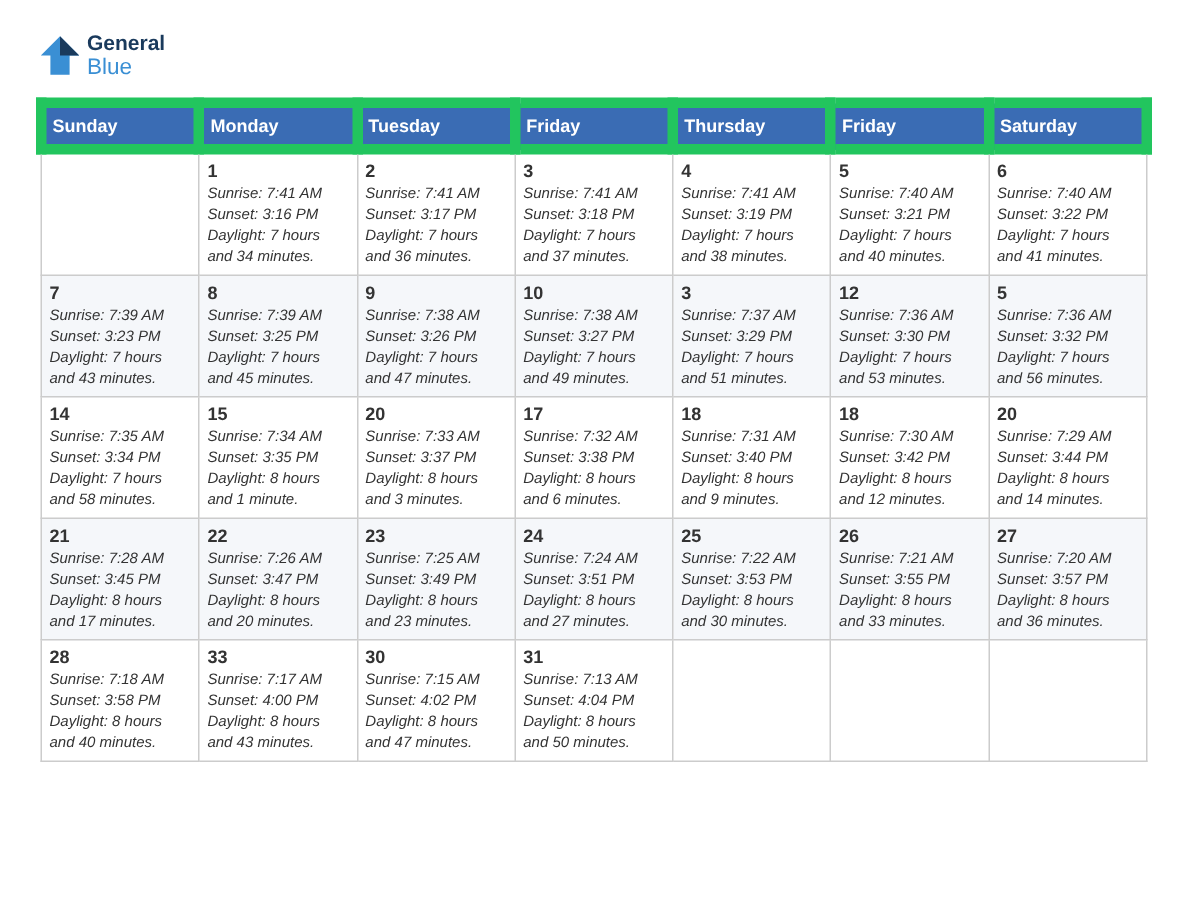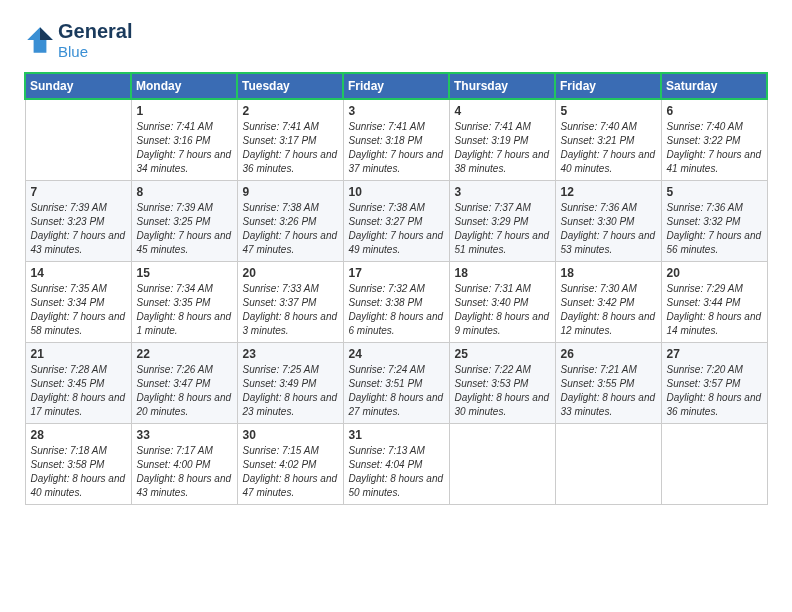--- a/index.html
+++ b/index.html
@@ -46,21 +46,21 @@
       border-collapse: collapse;
       font-size: 10.5px;
     }
     .calendar-table thead tr th {
       background: #3a6cb4;
       color: #fff;
       padding: 5px 4px;
       font-size: 12px;
       font-weight: bold;
       text-align: left;
-      border: 2px solid #22c55e;
+      border: 7px solid #22c55e;
     }
     .calendar-table tbody tr td {
       border: 1px solid #ccc;
       vertical-align: top;
       padding: 4px 5px;
       min-width: 100px;
       height: 80px;
       color: #333;
       background: #fff;
     }
@@ -87,21 +87,21 @@
 <body>
 
 <div class="page">
   <div class="header">
     <div class="logo">
       <svg class="logo-icon" viewBox="0 0 40 40">
         <polygon points="20,4 36,20 28,20 28,36 12,36 12,20 4,20" fill="#3a8fd4"></polygon>
         <polygon points="20,4 36,20 20,20" fill="#1a3a5c"></polygon>
       </svg>
       <div>
-        <div style="font-size:20px;font-weight:bold;color:#1a3a5c;">General</div>
+        <div style="font-size:14px;font-weight:bold;color:#1a3a5c;">General</div>
         <div style="font-size:15px;font-weight:normal;color:#3a8fd4;">Blue</div>
       </div>
     </div>
     <div class="title-block">
       <div class="month-title"></div>
       <div class="location"></div>
     </div>
   </div>
 
   <table class="calendar-table">

